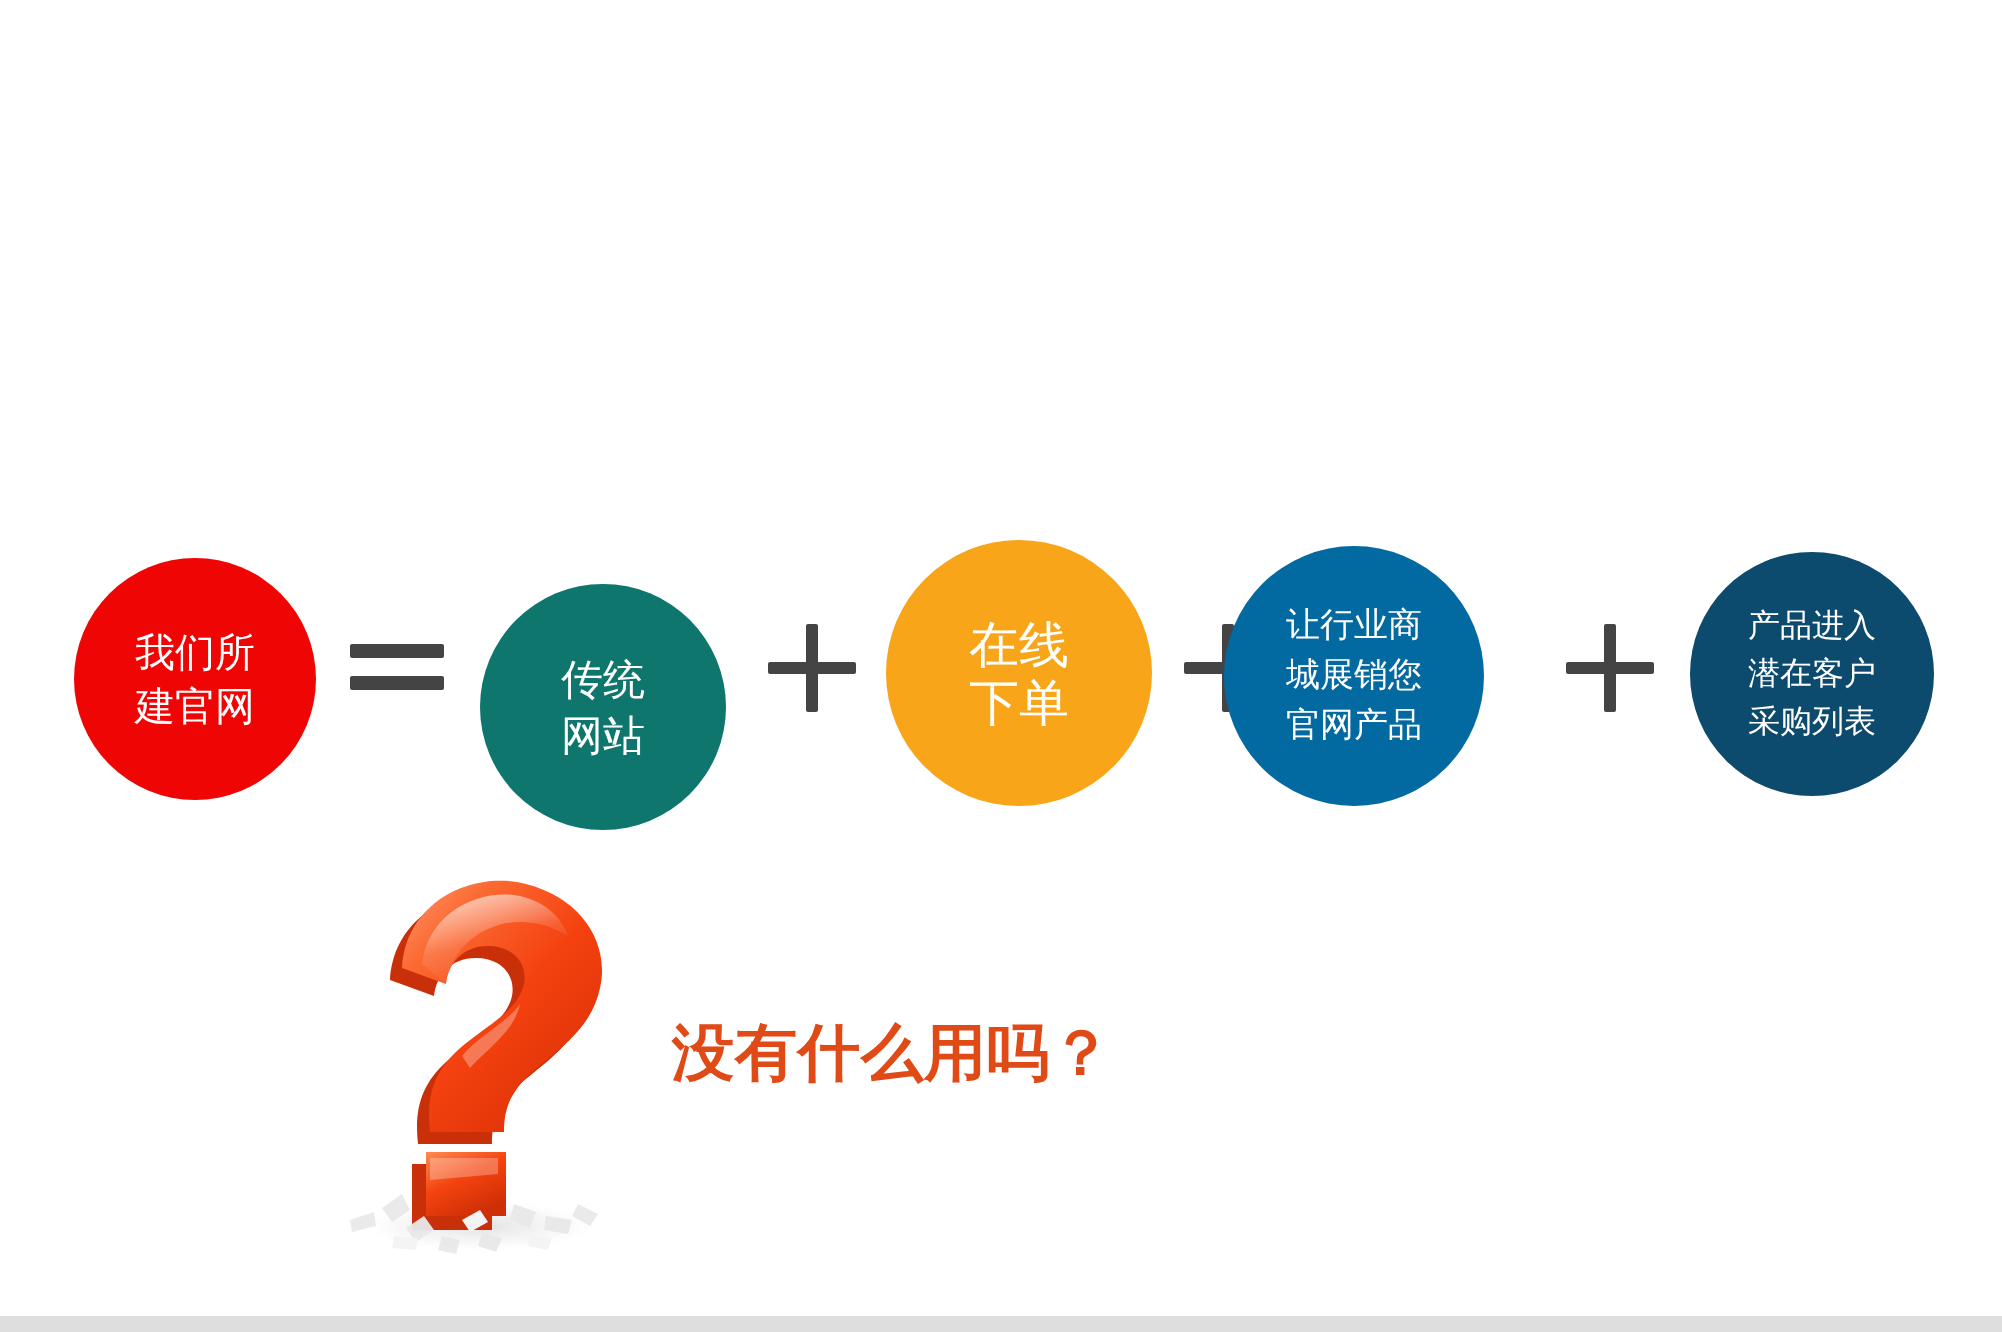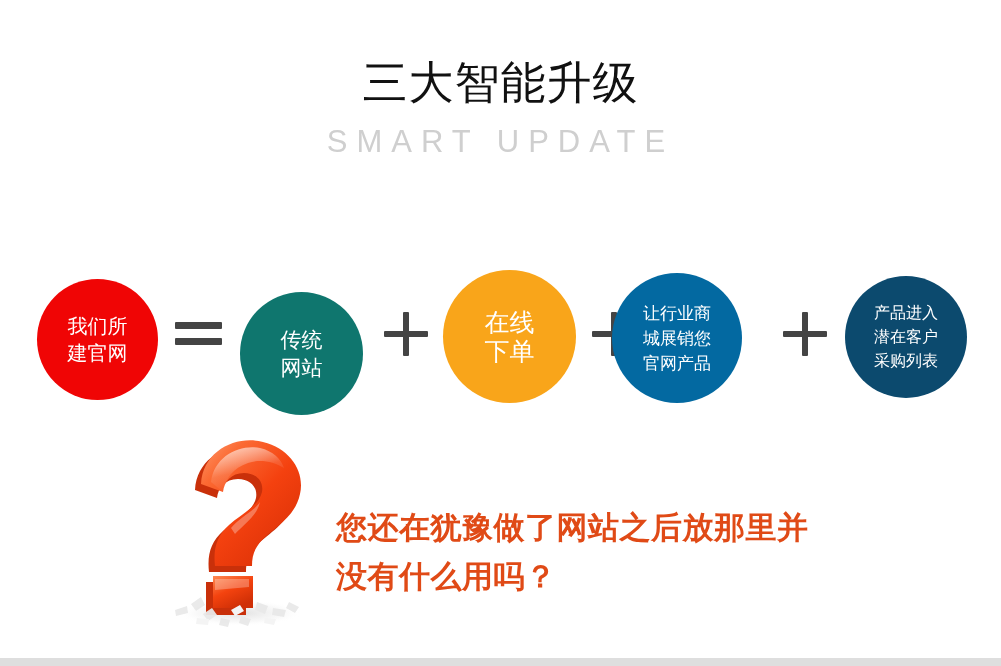--- a/index.html
+++ b/index.html
@@ -201,24 +201,20 @@
     width: 1001px;
     height: 8px;
     background: #dedede;
   }
 </style>
 </head>
 <body>
 
 <div id="page">
 
-  <div class="header">
-    <div class="main-title">三大智能升级</div>
-    <div class="sub-title">SMART UPDATE</div>
-  </div>
 
   <div class="formula">
 
     <div class="circle c-red">
       <span class="ctext">我们所
 建官网</span>
     </div>
 
     <div class="op op-eq">
       <span class="bar bar1"></span>
@@ -328,19 +324,18 @@
       </g>
       <g fill="#f4f4f4">
         <path d="M52 186 l12 1 -1 6 -12 -1 z"></path>
         <path d="M86 178 l9 -5 4 6 -9 5 z"></path>
         <path d="M120 186 l11 1 -2 6 -10 -2 z"></path>
       </g>
     </svg>
   </div>
 
   <div class="caption">
-    <span class="ln">您还在犹豫做了网站之后放那里并</span>
     <span class="ln">没有什么用吗？</span>
   </div>
 
   <div class="bottom-strip"></div>
 
 </div>
 
 </body></html>

